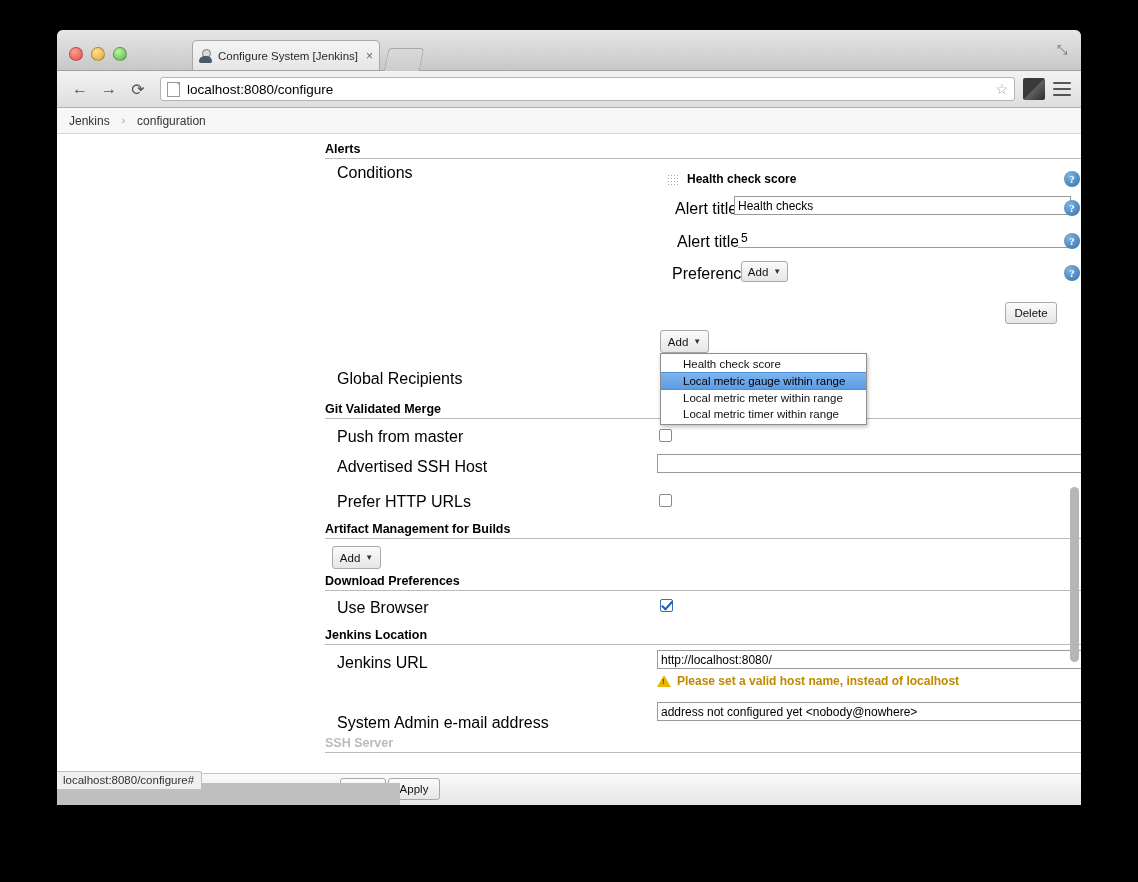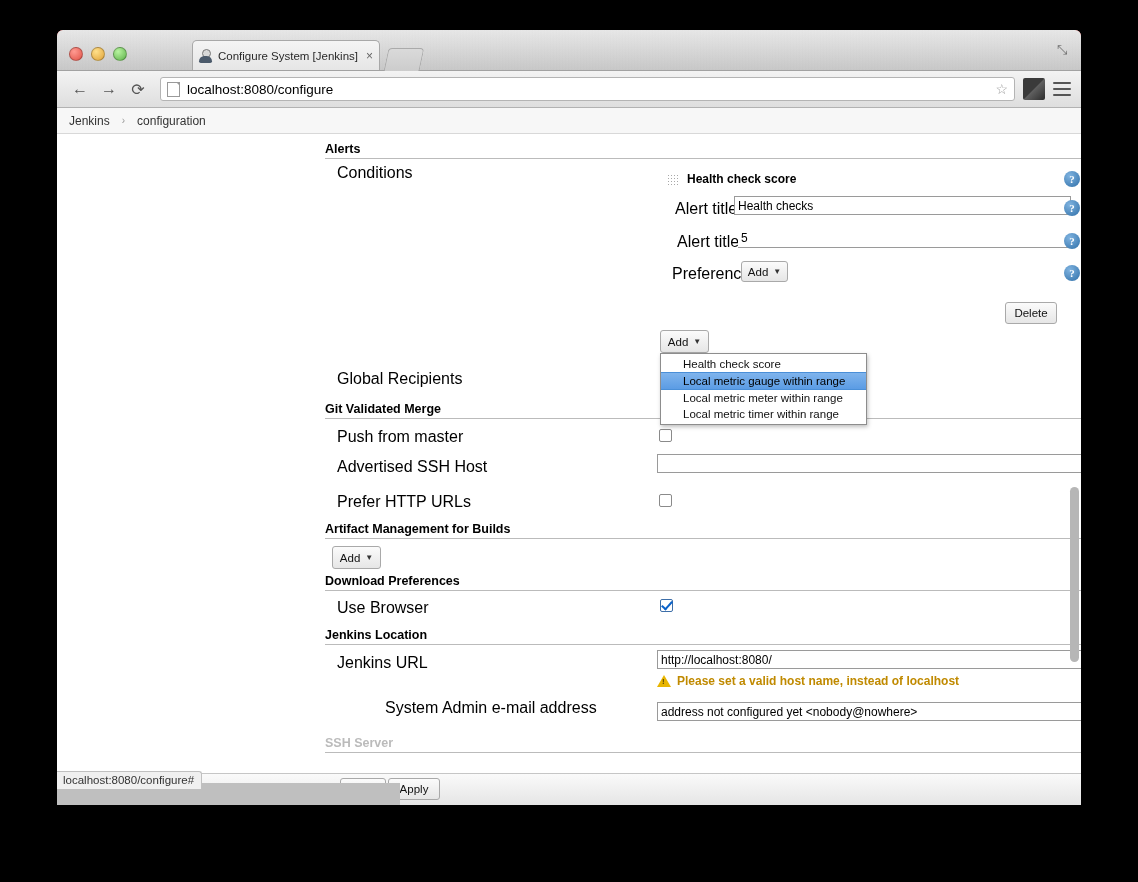--- a/index.html
+++ b/index.html
@@ -500,21 +500,21 @@
 
       <div style="position:absolute; left:268px; top:494px; width:764px;" class="section-title">Jenkins Location</div>
       <div style="position:absolute; left:280px; top:520px;" class="lbl">Jenkins URL</div>
       <input class="txt" style="position: absolute; left: 600px; top: 516px; width: 440px;" value="http://localhost:8080/">
 
       <div class="warn" style="position:absolute; left:600px; top:540px;">
         <span class="tri"></span>
         <span>Please set a valid host name, instead of localhost</span>
       </div>
 
-      <div style="position:absolute; left:280px; top:565px;margin-left:48px;" class="lbl">System Admin e-mail address</div>
+      <div style="position:absolute; left:280px; top:580px;" class="lbl">System Admin e-mail address</div>
       <input class="txt" style="position: absolute; left: 600px; top: 568px; width: 440px;" value="address not configured yet &lt;nobody@nowhere&gt;">
 
       <div style="position:absolute; left:268px; top:602px; width:764px; color:#bbb;" class="section-title">SSH Server</div>
 
       <div class="scrollbar">
         <div class="thumb"></div>
       </div>
 
       <div class="bottombar">
         <div class="btn" style="position:absolute; left:283px; top:4px; width:46px; height:22px;">Save</div>

